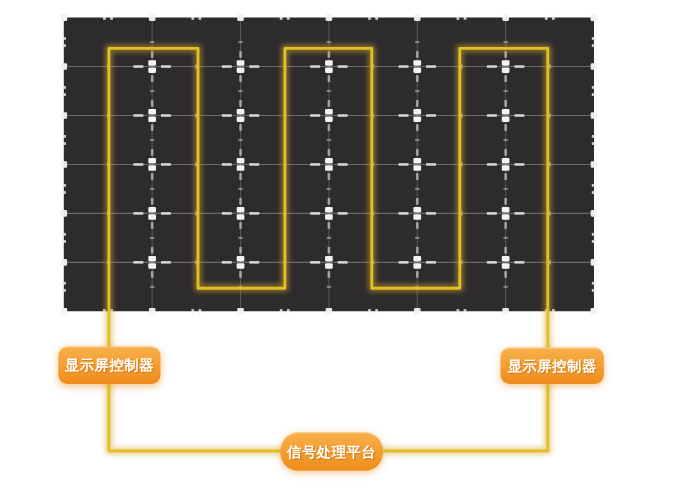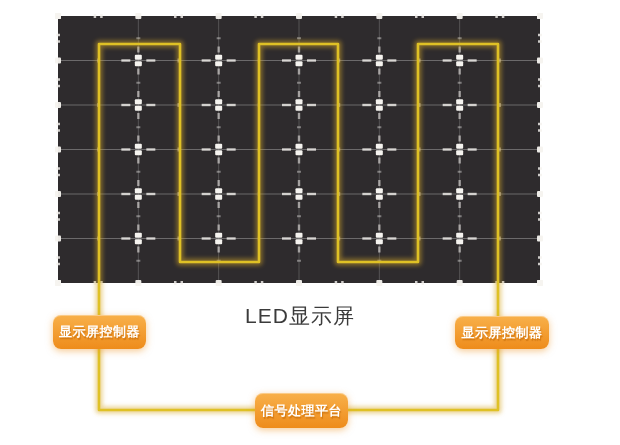--- a/index.html
+++ b/index.html
@@ -362,21 +362,20 @@
         <rect x="457.66666666666663" y="170.75" width="4" height="2" fill="#f5f3ef" opacity="0.4"></rect>
         <rect x="457.66666666666663" y="215.25" width="4" height="2" fill="#f5f3ef" opacity="0.4"></rect>
         <rect x="457.66666666666663" y="259.75" width="4" height="2" fill="#f5f3ef" opacity="0.4"></rect>
       </g>
       <g>
         <path d="M 99 410 L 99 44 L 180 44 L 180 262 L 259 262 L 259 44 L 338 44 L 338 262 L 418 262 L 418 44 L 498 44 L 498 410 Z" fill="none" stroke="#d8a92c" stroke-width="7" opacity="0.5" filter="url(#glow)" stroke-linejoin="round"></path>
         <path d="M 99 410 L 99 44 L 180 44 L 180 262 L 259 262 L 259 44 L 338 44 L 338 262 L 418 262 L 418 44 L 498 44 L 498 410 Z" fill="none" stroke="#dfc125" stroke-width="2.6" stroke-linejoin="round"></path>
       </g>
     </svg>
 
-  <div class="led-label" style="color: rgb(59, 59, 59);">LED显示屏</div>
 
   <div class="badge badge-left" style="color: rgb(255, 255, 255);">显示屏控制器</div>
 
   <div class="badge badge-right" style="color: rgb(255, 255, 255);">显示屏控制器</div>
 
-  <div class="badge badge-bottom" style="color: rgb(255, 255, 255);">信号处理平台</div>
+  <div class="badge badge-bottom" style="color: rgb(255, 255, 255); border-radius: 16px;">信号处理平台</div>
 
 </div>
 
 </body></html>

